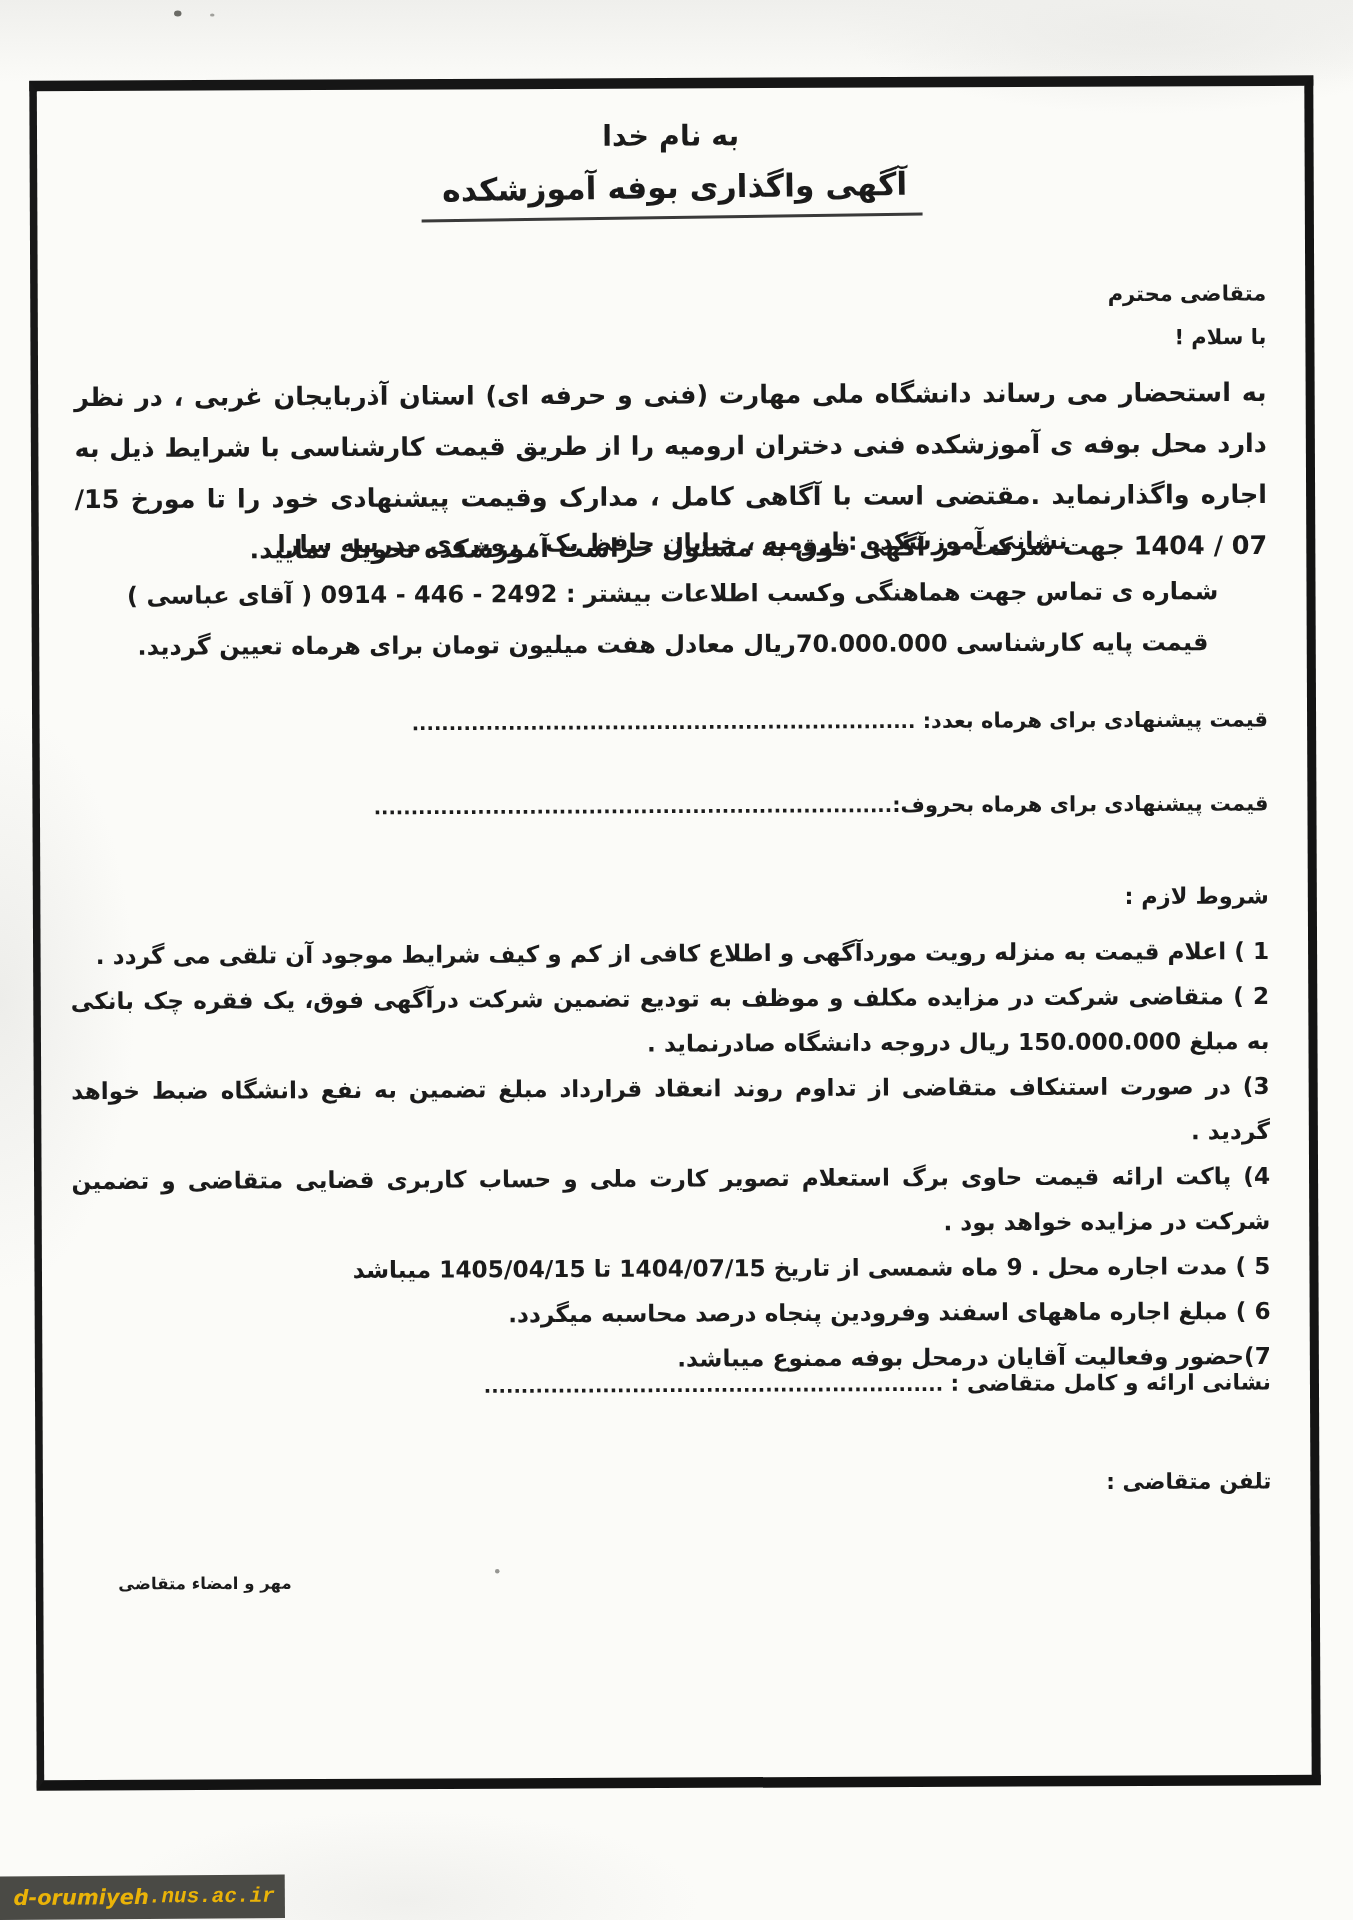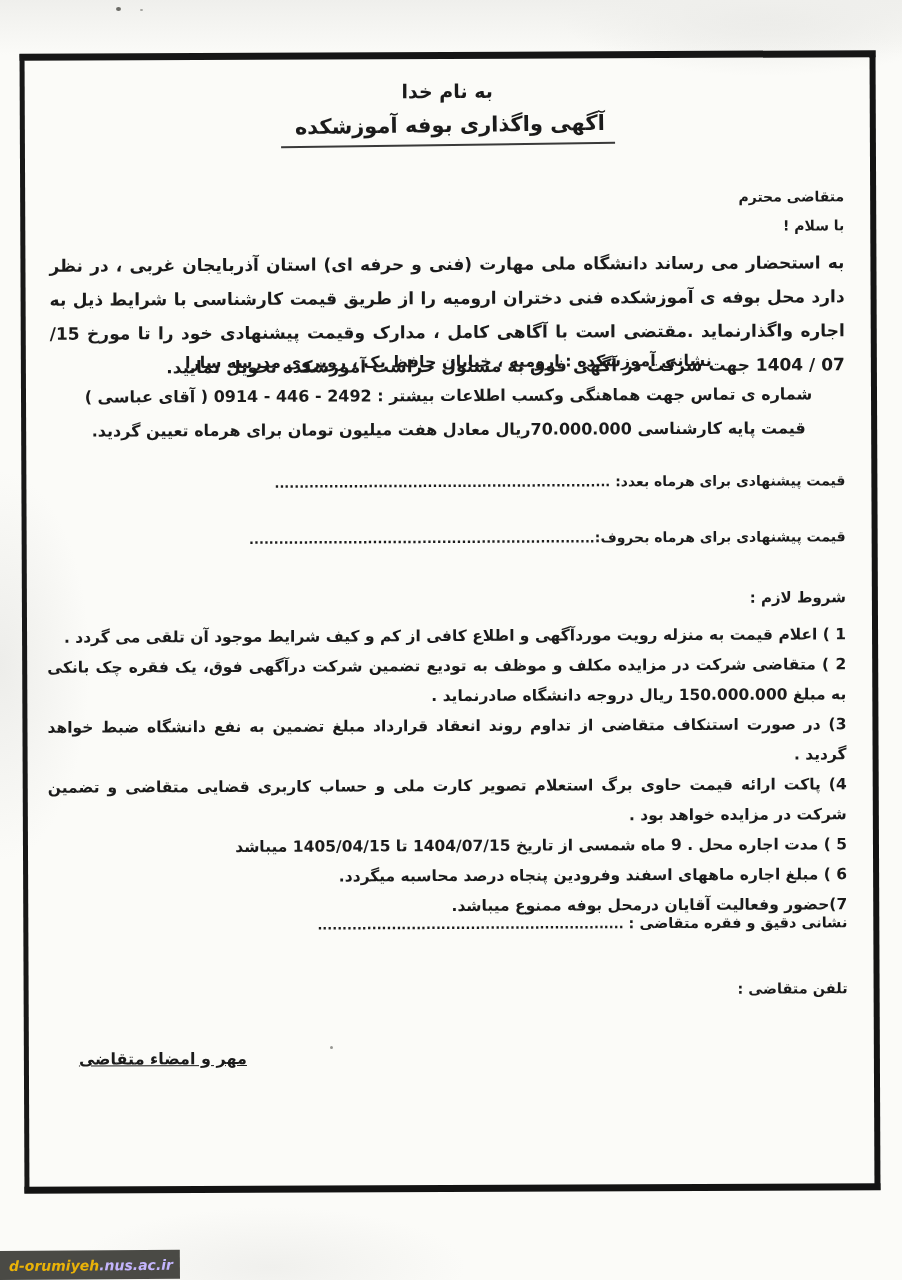--- a/index.html
+++ b/index.html
@@ -49,31 +49,31 @@
   .price-words{top:471px;font-size:14px;}
   .dots{font-size:13px;letter-spacing:1px;}
   .conditions-title{top:531px;font-size:15px;}
   .conditions{position:absolute;top:562px;left:20px;right:26px;text-align:right;}
   .condition{
     font-size:15.5px;line-height:30px;
     text-align:justify;text-align-last:right;
   }
   .applicant-address{top:857px;font-size:14.5px;}
   .applicant-phone{top:923px;font-size:14.5px;}
-  .signature{position:absolute;top:989px;left:50px;font-size:16px;direction:rtl;text-decoration:underline;}
+  .signature{position:absolute;top:989px;left:50px;font-size:11px;direction:rtl;}
 
   .watermark{
     position:absolute;left:0;top:1251px;height:29px;min-width:118px;
     box-sizing:border-box;background:#4a4a45;
     display:flex;align-items:center;padding:0 7px 0 9px;
     direction:ltr;font-style:italic;font-weight:bold;font-size:14px;
     transform:rotate(-0.4deg);transform-origin:left bottom;
   }
   .wm-prefix{color:#eab308;}
-  .wm-suffix{color:#c4b5fd;}
+  .wm-suffix{color:#eab308;font-family:Liberation Mono, monospace;}
 </style>
 </head>
 <body>
 
 <div class="speck" style="left:116px;top:7px;width:5px;height:4px;"></div>
 <div class="speck" style="left:140px;top:9px;width:3px;height:2px;opacity:.6;"></div>
 <div class="speck" style="left:330px;top:1046px;width:3px;height:3px;opacity:.7;"></div>
 
 <div class="frame">
   <div class="frame-content">
@@ -107,21 +107,21 @@
       <div class="condition">1 ) اعلام قیمت به منزله رویت موردآگهی و اطلاع کافی از کم و کیف شرایط موجود آن تلقی می گردد .</div>
       <div class="condition">2 ) متقاضی شرکت در مزایده مکلف و موظف به تودیع تضمین شرکت درآگهی فوق، یک فقره چک بانکی به مبلغ 150.000.000 ریال دروجه دانشگاه صادرنماید .</div>
       <div class="condition">3) در صورت استنکاف متقاضی از تداوم روند انعقاد قرارداد مبلغ تضمین به نفع دانشگاه ضبط خواهد گردید .</div>
       <div class="condition">4) پاکت ارائه قیمت حاوی برگ استعلام تصویر کارت ملی و حساب کاربری قضایی متقاضی و تضمین شرکت در مزایده خواهد بود .</div>
       <div class="condition">5 ) مدت اجاره محل . 9 ماه شمسی از تاریخ 1404/07/15 تا 1405/04/15 میباشد</div>
       <div class="condition">6 ) مبلغ اجاره  ماههای اسفند وفرودین  پنجاه درصد محاسبه میگردد.</div>
       <div class="condition">7)حضور وفعالیت  آقایان درمحل بوفه ممنوع میباشد.</div>
     </div>
 
     <div class="right-line applicant-address">
-      <span>نشانی دقیق و فقره متقاضی : </span><span class="dots">..............................................................</span>
+      <span>نشانی ارائه و کامل متقاضی : </span><span class="dots">..............................................................</span>
     </div>
 
     <div class="right-line applicant-phone">تلفن متقاضی :</div>
 
     <div class="signature">مهر و امضاء متقاضی</div>
 
   </div>
 </div>
 
 <div class="watermark">

